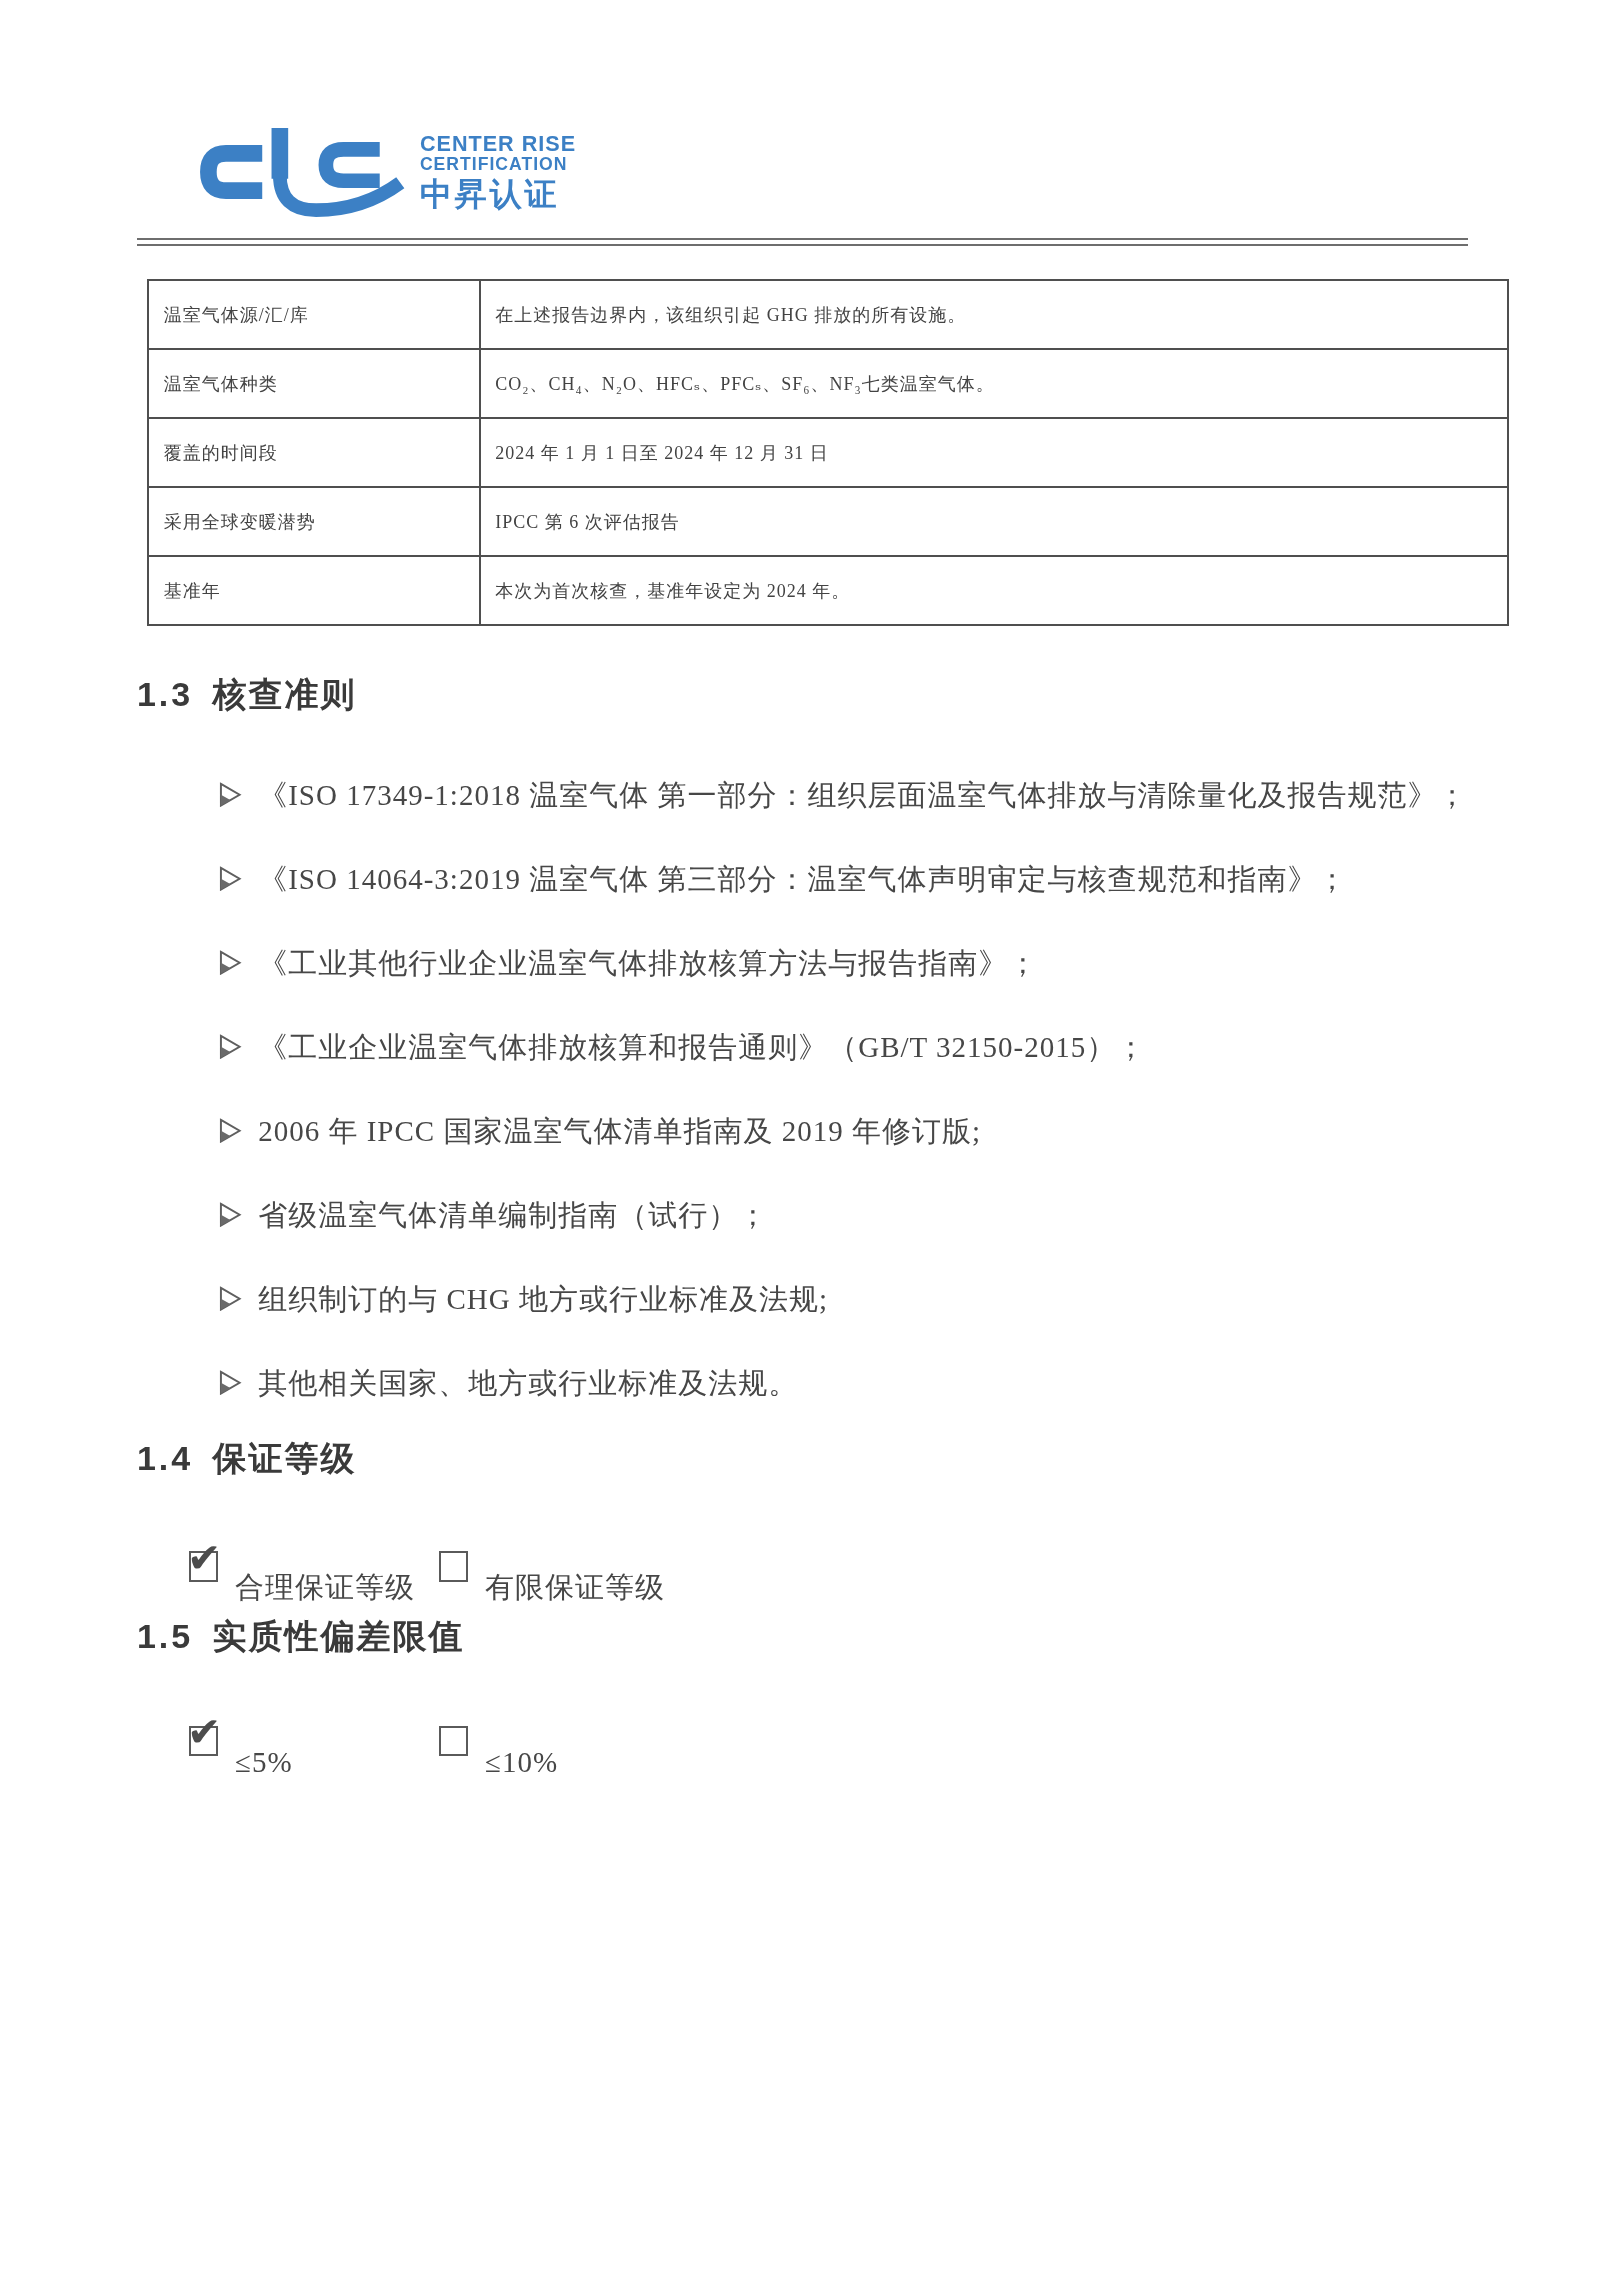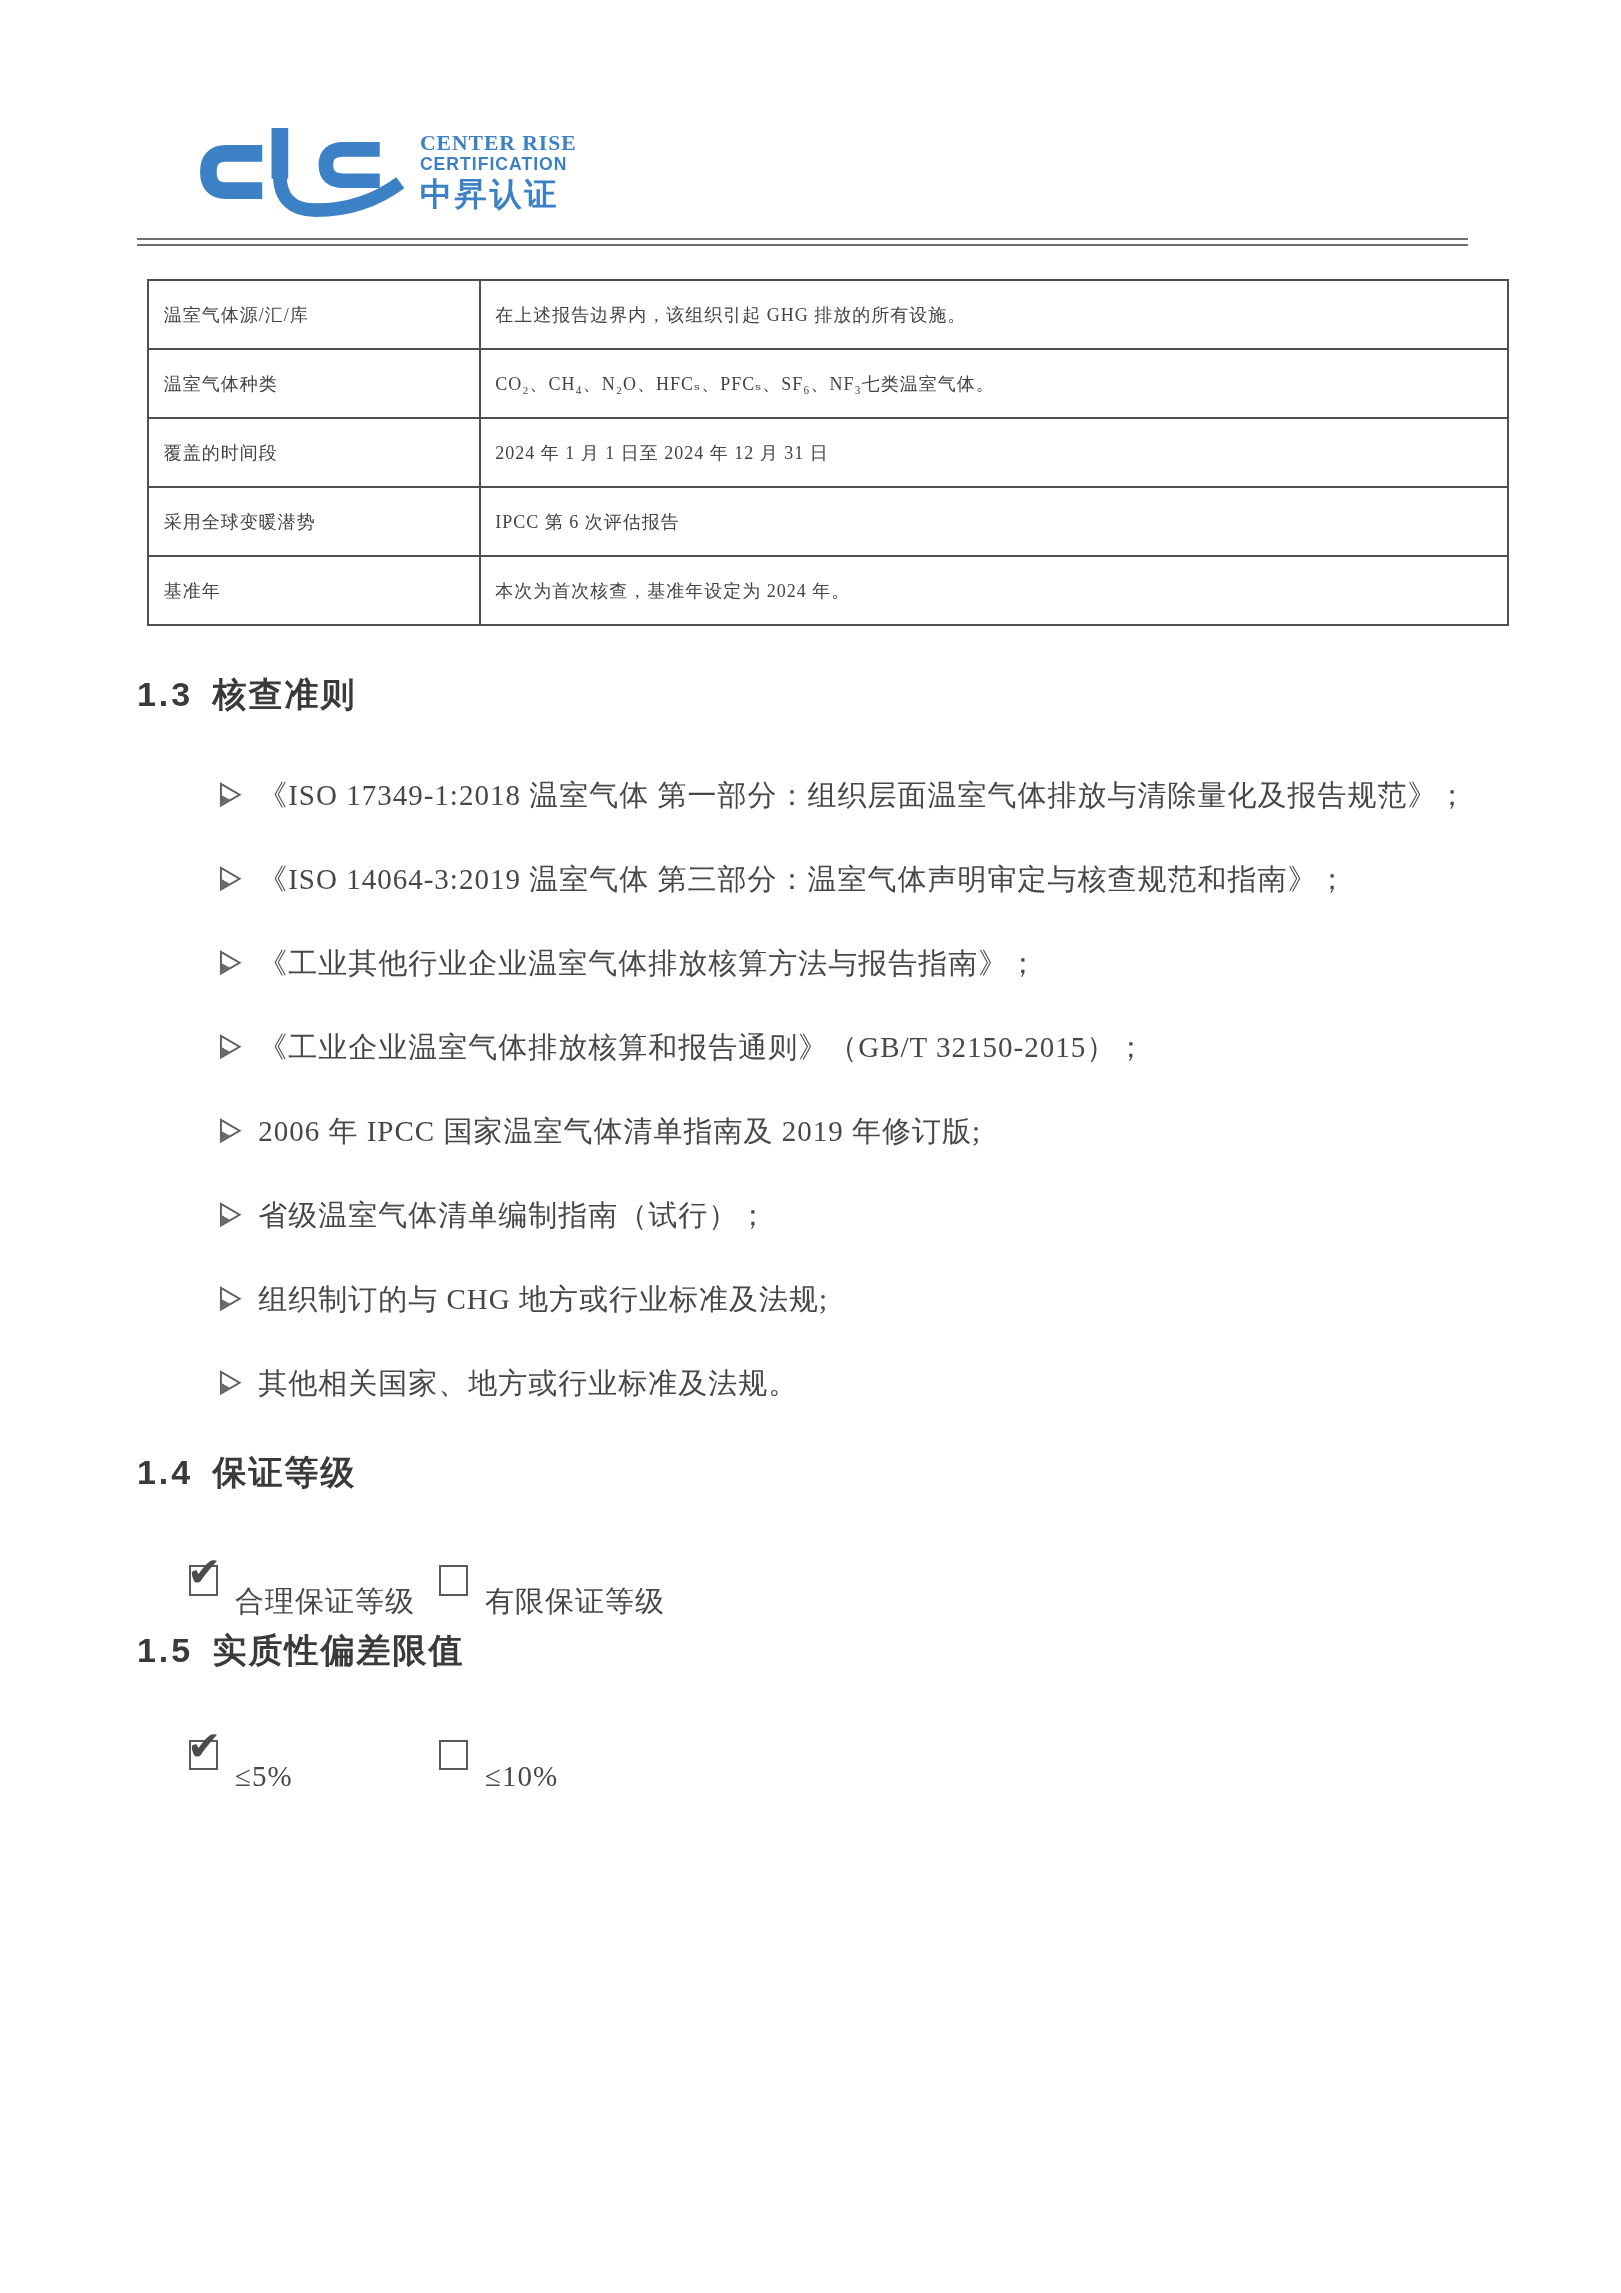--- a/index.html
+++ b/index.html
@@ -4,21 +4,21 @@
 <style>
   html,body{margin:0;padding:0;background:#e8e8e8;}
   #page{position:relative;width:1621px;height:2294px;background:#ffffff;overflow:hidden;
         font-family:"Liberation Serif","DejaVu Serif",serif;color:#434343;}
 
   
   .logo{position:absolute;left:179px;top:116px;display:flex;align-items:flex-start;}
   .monogram{width:235px;height:108px;flex:0 0 auto;margin-right:5.9px;}
   .logo-text{display:flex;flex-direction:column;color:#3c80c5;
              font-family:"Liberation Sans","DejaVu Sans",sans-serif;font-weight:bold;margin-top:15.7px;}
-  .lt1{font-size:21.6px;line-height:23.5px;letter-spacing:1px;font-family:Liberation Serif, serif;}
+  .lt1{font-size:21.6px;line-height:23.5px;letter-spacing:1px;}
   .lt2{font-size:17.6px;line-height:19.6px;letter-spacing:1px;}
   .lt3{font-size:32px;line-height:39px;letter-spacing:2.9px;}
 
   .rule{position:absolute;left:137px;top:238px;width:1331px;height:3.9px;
         border-top:2.9px solid #6e6e6e;border-bottom:2px solid #6e6e6e;}
 
   
   .ghg-table{position:absolute;left:147px;top:279px;width:1362px;
              border-collapse:collapse;table-layout:fixed;}
   .ghg-table td{border:2px solid #4f4f4f;height:67px;font-size:18px;
@@ -26,21 +26,21 @@
   .ghg-table td.lab{width:309px;}
 
   
   .content{position:absolute;left:137px;top:673px;width:1353px;}
   .heading{font-family:"Liberation Sans","DejaVu Sans",sans-serif;font-weight:bold;
            font-size:34px;line-height:43px;color:#3a3a3a;letter-spacing:2px;}
   .h-num{margin-right:19.6px;letter-spacing:2.9px;}
   .bullets{margin-top:37px;}
   .bullet{font-size:29px;line-height:84px;text-indent:80px;letter-spacing:1px;color:#474747;}
   .bullet .arr{display:inline-block;margin-right:15.7px;vertical-align:-2px;}
-  .h14{margin-top:26px;}
+  .h14{margin-top:12px;}
   .h15{margin-top:55px;}
 
   .optrow{position:relative;margin-top:45px;height:35px;}
   .opt{display:flex;align-items:center;}
   .opt1{margin-left:52px;}
   .opt2{position:absolute;left:302px;top:0;}
   .cb{display:inline-block;width:24.5px;height:26.5px;border:2.9px solid #5a5a5a;position:relative;flex:0 0 auto;}
   .tick{position:absolute;left:-3.9px;top:-15.7px;font-size:41px;line-height:41px;
         font-family:"DejaVu Sans","Liberation Sans",sans-serif;color:#4c4c4c;}
   .opt-label{margin-left:17.6px;font-size:29px;letter-spacing:1px;color:#474747;white-space:nowrap;margin-top:43px;}

